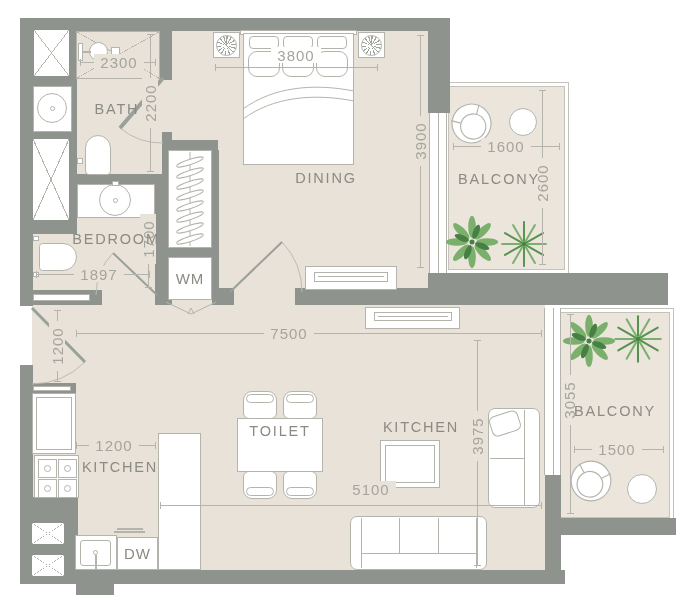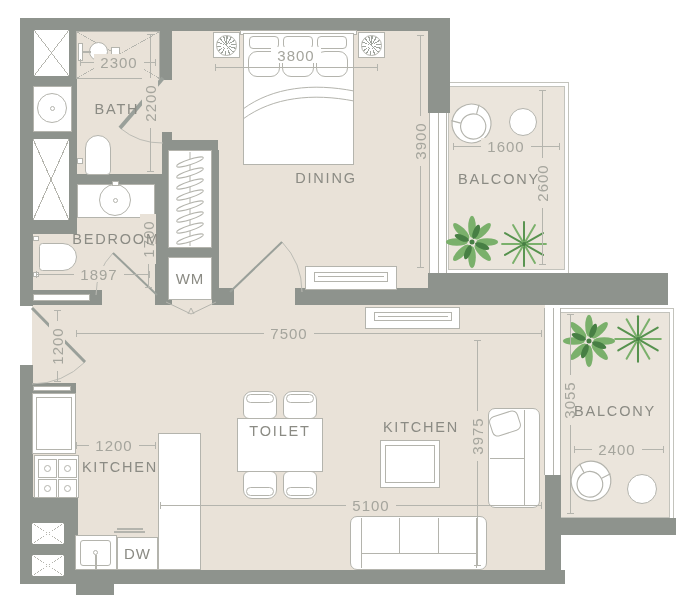--- a/index.html
+++ b/index.html
@@ -296,27 +296,27 @@
   <div class="a dlh" style="left:76px;top:333px;width:466px;height:1px"></div>
   <div class="a dim bgf" style="left:264px;top:325px;width:50px;height:16px">7500</div>
 
   <div class="a dlh" style="left:76px;top:445px;width:80px;height:1px"></div>
   <div class="a dim bgf" style="left:89px;top:437px;width:50px;height:16px">1200</div>
 
   <div class="a dlv" style="left:477px;top:340px;width:1px;height:226px"></div>
   <div class="a dim vdim bgf" style="left:452px;top:428px;width:50px;height:16px">3975</div>
 
   <div class="a dlh" style="left:160px;top:505px;width:382px;height:1px"></div>
-  <div class="a dim bgf" style="left:346px;top:497px;width:50px;height:16px">5100</div>
+  <div class="a dim bgf" style="left:346px;top:481px;width:50px;height:16px">5100</div>
 
   <div class="a dlv" style="left:570px;top:314px;width:1px;height:200px"></div>
   <div class="a dim vdim bgb" style="left:544px;top:392px;width:50px;height:16px">3055</div>
 
   <div class="a dlh" style="left:574px;top:449px;width:90px;height:1px"></div>
-  <div class="a dim bgb" style="left:592px;top:441px;width:50px;height:16px">2400</div>
+  <div class="a dim bgb" style="left:592px;top:441px;width:50px;height:16px">1500</div>
 
   <div class="a lbl" style="left:87px;top:101px;width:60px;height:16px">BATH</div>
   <div class="a lbl" style="left:76px;top:231px;width:80px;height:16px">BEDROOM</div>
   <div class="a lbl" style="left:276px;top:170px;width:100px;height:16px">DINING</div>
   <div class="a lbl" style="left:449px;top:171px;width:100px;height:16px">BALCONY</div>
   <div class="a lbl" style="left:75px;top:459px;width:90px;height:16px">KITCHEN</div>
   <div class="a lbl" style="left:247px;top:424px;width:66px;height:14px">TOILET</div>
   <div class="a lbl" style="left:381px;top:419px;width:80px;height:16px">KITCHEN</div>
   <div class="a lbl" style="left:565px;top:403px;width:100px;height:16px">BALCONY</div>
 

